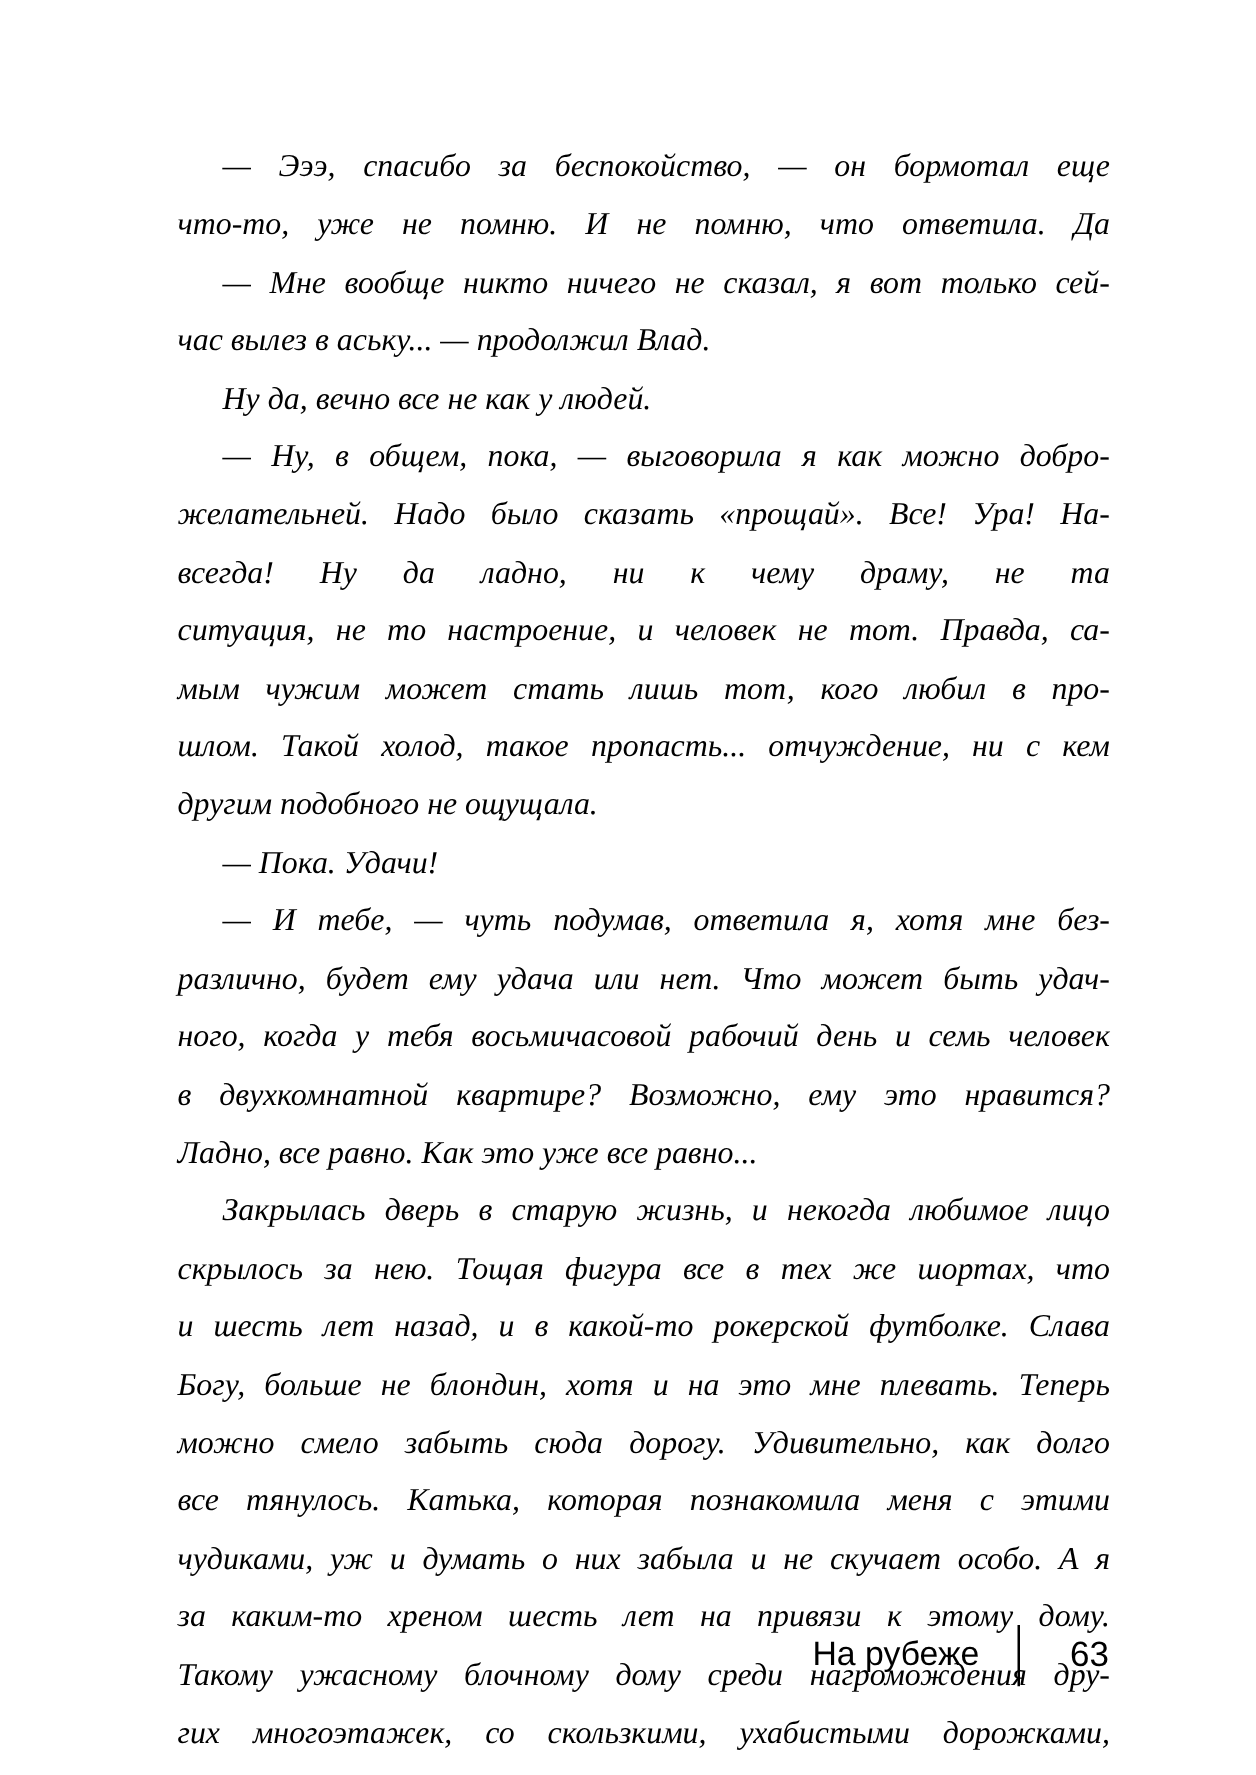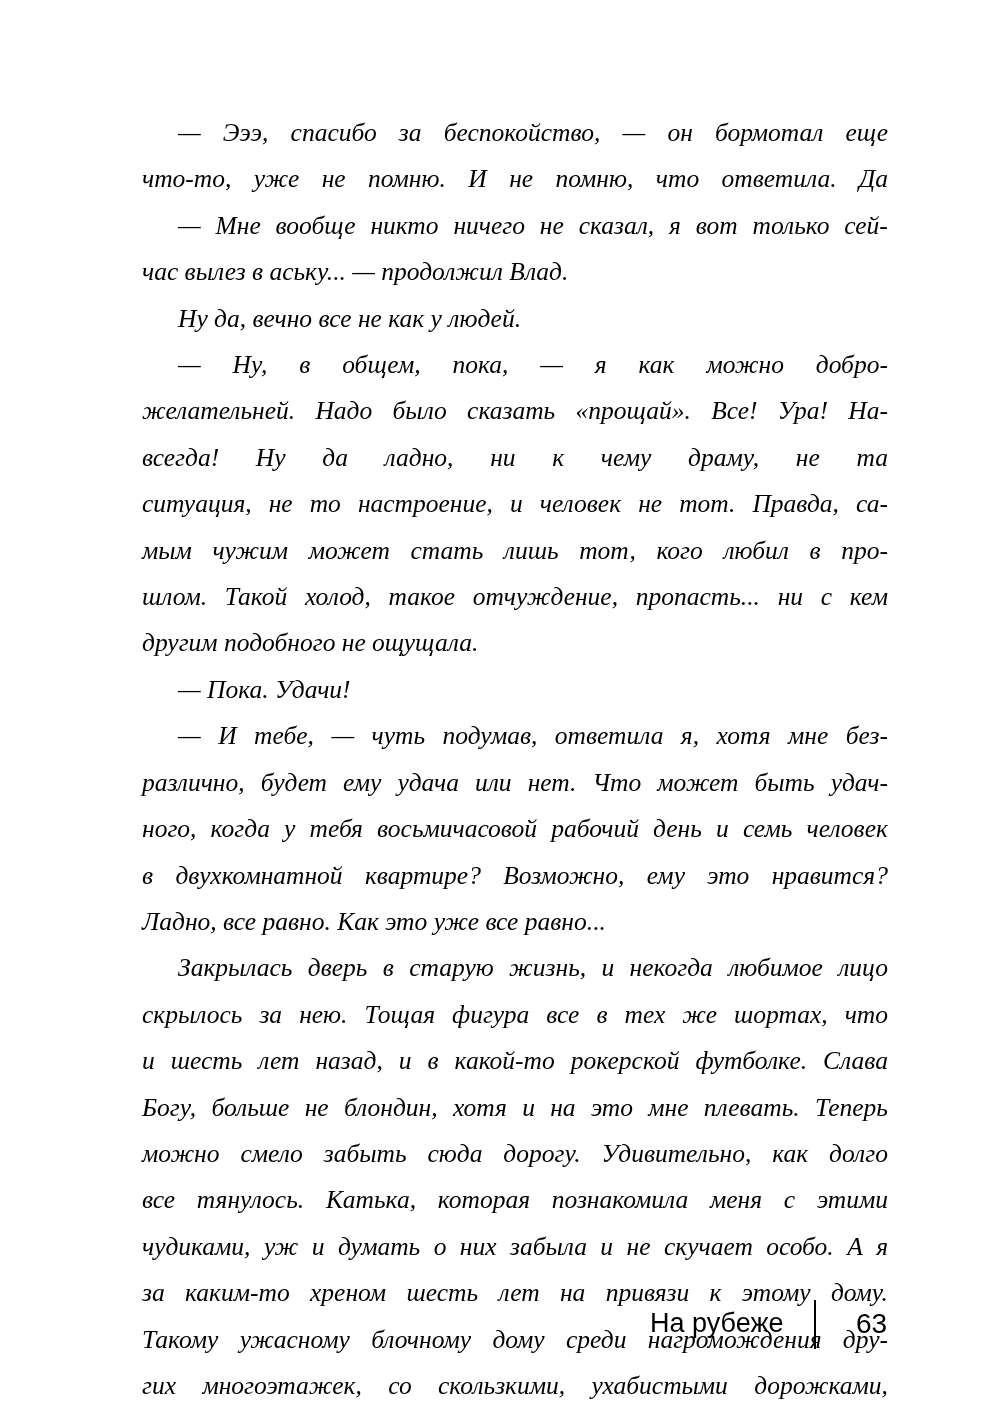--- a/index.html
+++ b/index.html
@@ -147,20 +147,21 @@
         <div class="line last indent">Ну да, вечно все не как у людей.</div>
       </div>
       <div class="para">
         <div class="line just indent">
           <span>—</span>
           <span>Ну,</span>
           <span>в</span>
           <span>общем,</span>
           <span>пока,</span>
           <span>—</span>
+          <span>выговорила</span>
           <span>я</span>
           <span>как</span>
           <span>можно</span>
           <span>добро-</span>
         </div>
         <div class="line just">
           <span>желательней.</span>
           <span>Надо</span>
           <span>было</span>
           <span>сказать</span>
@@ -203,22 +204,22 @@
           <span>кого</span>
           <span>любил</span>
           <span>в</span>
           <span>про-</span>
         </div>
         <div class="line just">
           <span>шлом.</span>
           <span>Такой</span>
           <span>холод,</span>
           <span>такое</span>
+          <span>пропасть...</span>
           <span>отчуждение,</span>
-          <span>пропасть...</span>
           <span>ни</span>
           <span>с</span>
           <span>кем</span>
         </div>
         <div class="line last">другим подобного не ощущала.</div>
       </div>
       <div class="para">
         <div class="line last indent">— Пока. Удачи!</div>
       </div>
       <div class="para">

